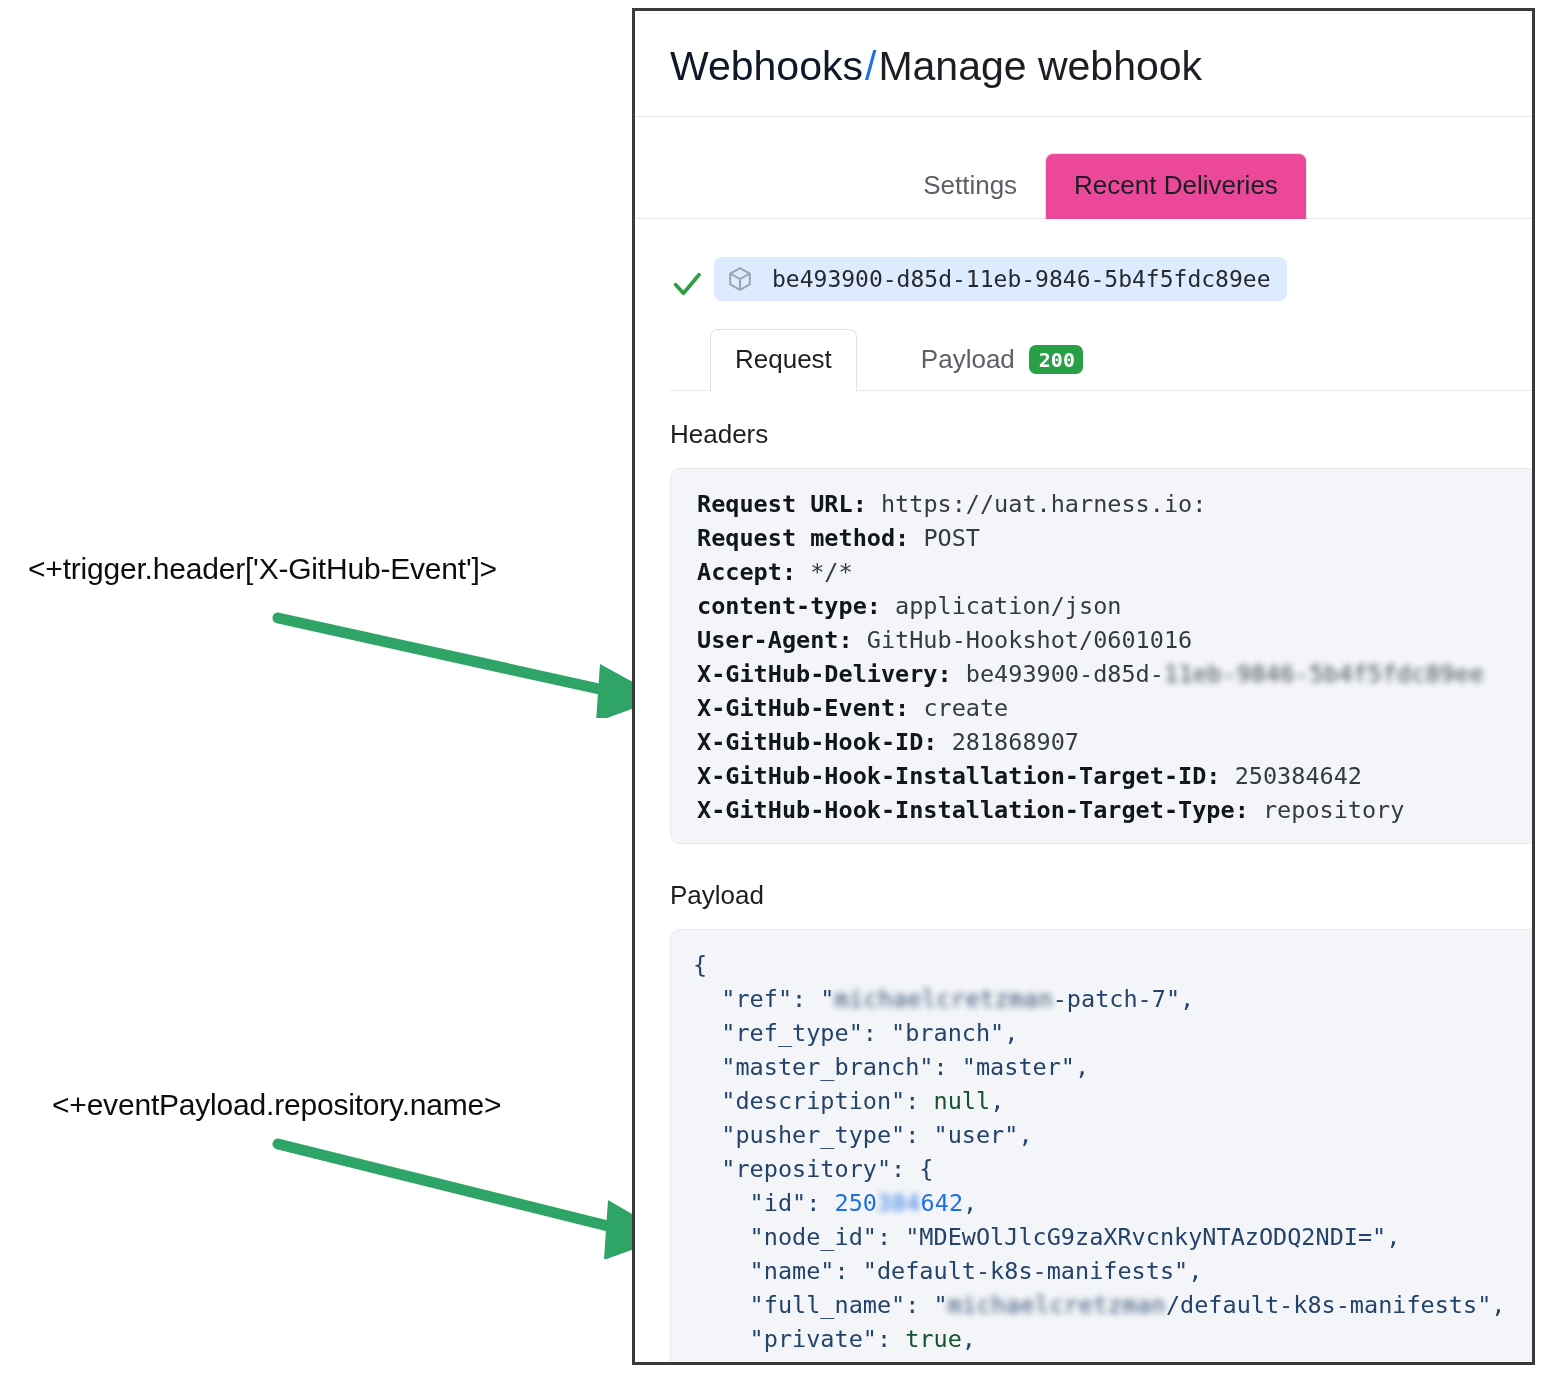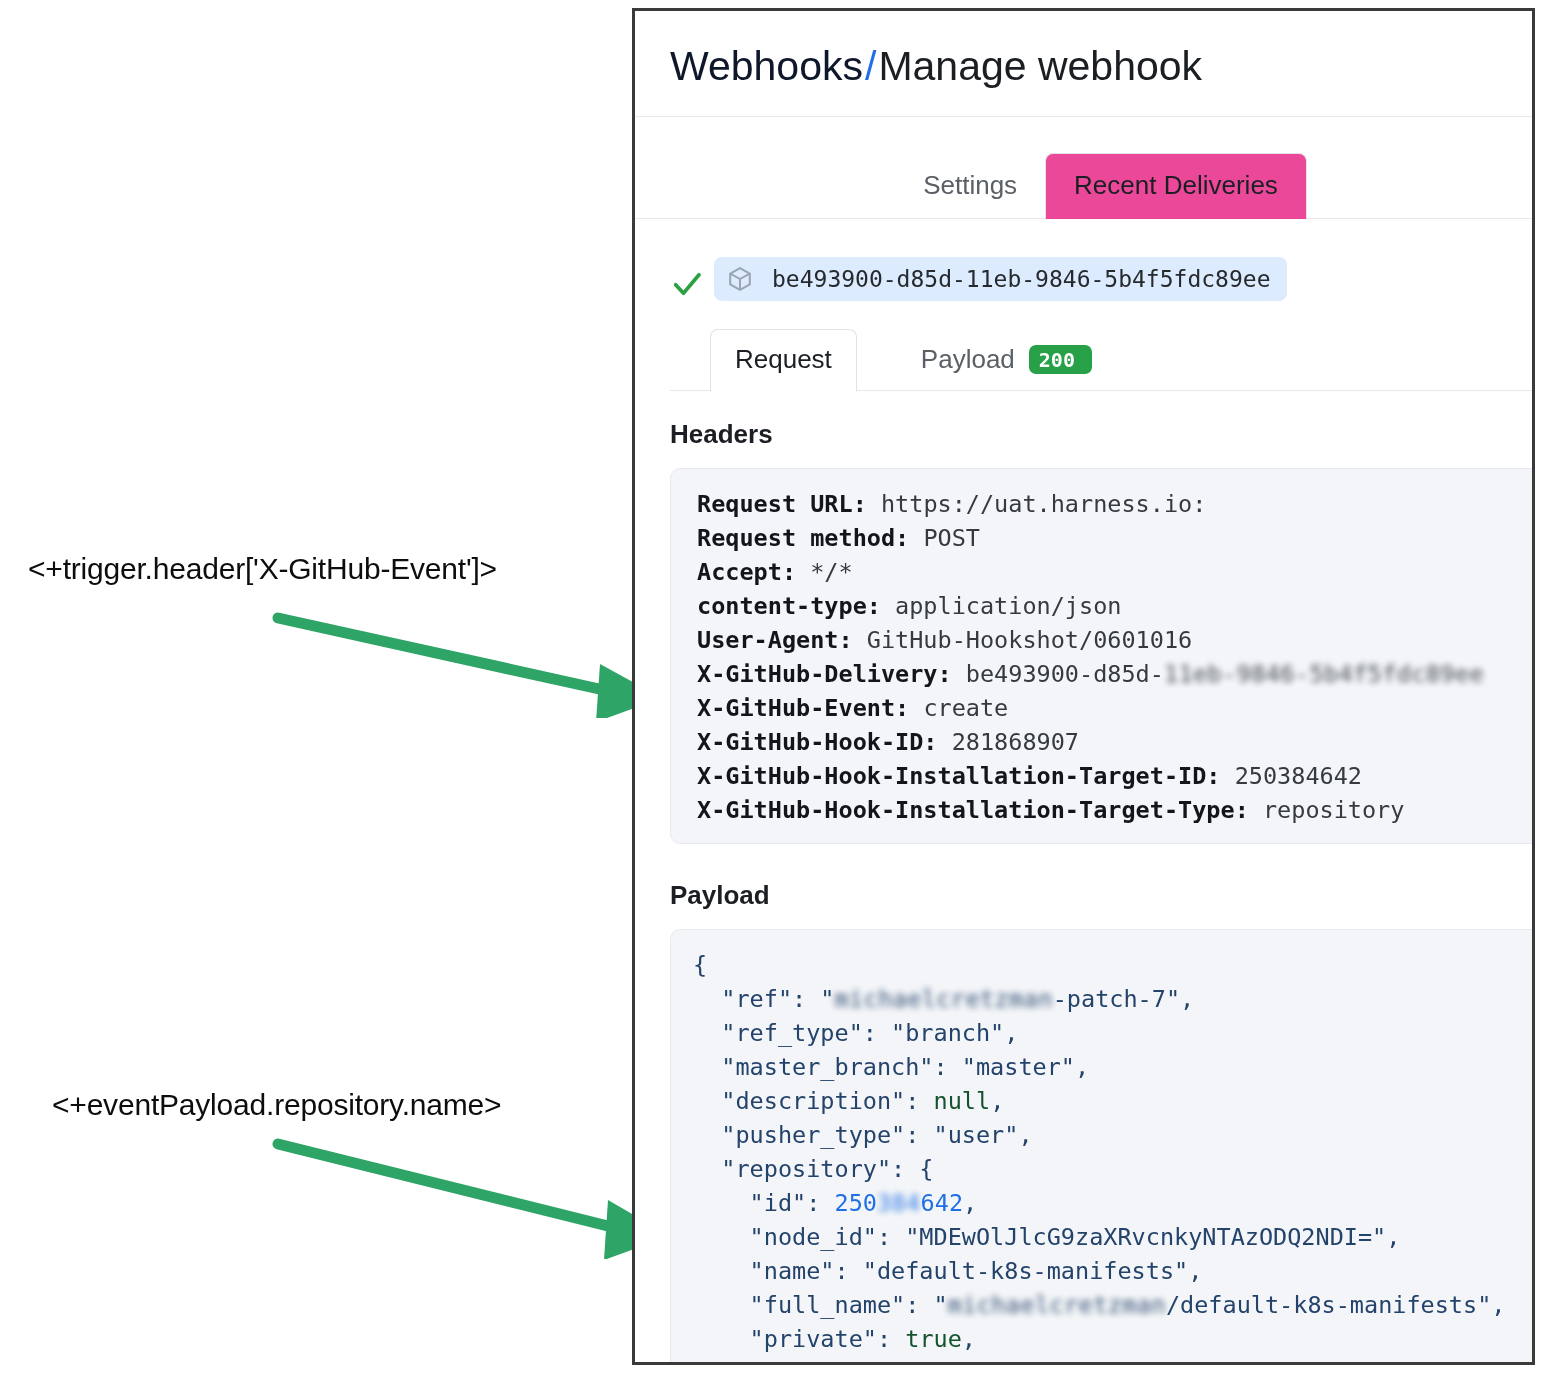--- a/index.html
+++ b/index.html
@@ -196,29 +196,29 @@
     margin-bottom: -1px;
   }
   #status-badge {
     display: inline-block;
     margin-left: 14px;
     background: #27a048;
     color: #ffffff;
     font-family: "DejaVu Sans Mono", monospace;
     font-size: 20px;
     font-weight: bold;
-    padding: 5px 17px 4px 10px;
+    padding: 5px 8px 4px 10px;
     border-radius: 7px;
     line-height: 1;
   }
 
   
   .section-heading {
     font-size: 26px;
-    font-weight: bold;
+    font-weight: normal;
     color: #1b1f23;
     margin-top: 28px;
     margin-bottom: 0;
   }
   #payload-heading { margin-top: 36px; }
 
   
   .code-block {
     margin-top: 18px;
     margin-right: -300px;

